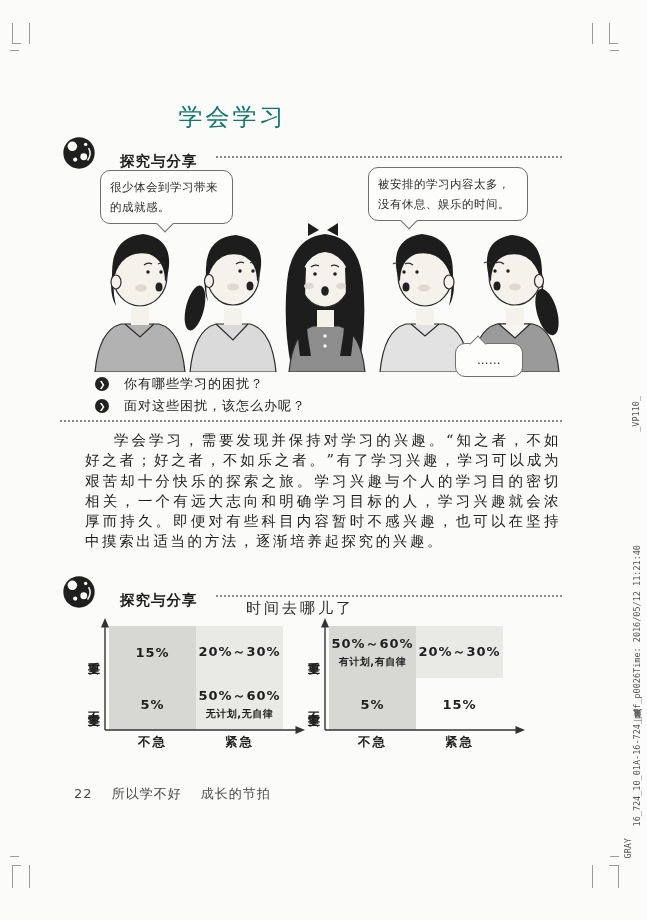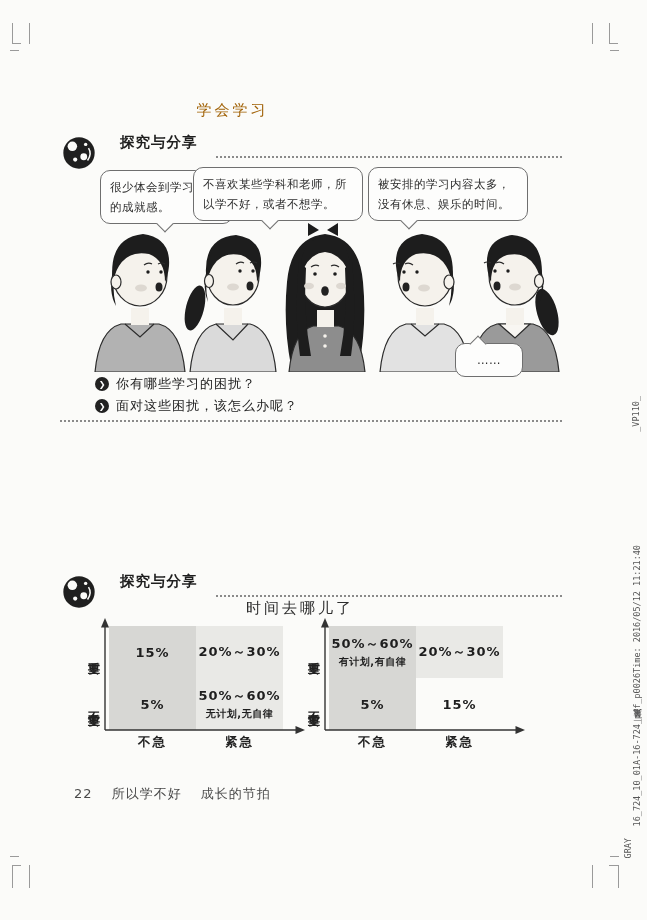--- a/index.html
+++ b/index.html
@@ -7,45 +7,45 @@
   #page {
     position:relative; width:647px; height:920px; margin:0 auto;
     background:#fbfbf9; overflow:hidden;
     font-family:"DejaVu Sans", sans-serif; color:#333;
   }
   
   .mark { position:absolute; background:#9a9a9a; }
   
   .page-title {
     position:absolute; left:160px; top:101px; width:145px; text-align:center;
-    font-size:15px; letter-spacing:3px; font-weight:500; color:#a16207;
+    font-size:24px; letter-spacing:3px; font-weight:500; color:#0f766e;
     font-family:"DejaVu Serif", serif;
   }
   
-  .sec-header { position:absolute; left:60px; display:flex; align-items:flex-start; }
+  .sec-header { position:absolute; left:60px; display:flex; align-items:flex-end; }
   .sec-icon { width:38px; height:38px; flex:0 0 38px; }
   .sec-label { margin-left:22px; font-size:14.5px; font-weight:700; color:#1e1e1e; letter-spacing:1px; }
   .dotted-rule { position:absolute; border-top:2px dotted #8a8a8a; height:0; }
   
   .bubble {
     position:absolute; background:#fdfdfc; border:1.3px solid #6f6f6f; border-radius:10px;
     padding:6px 9px; font-size:11.5px; line-height:1.75; color:#2c2c2c; letter-spacing:0.5px;
   }
   .bubble::after {
     content:""; position:absolute; width:11px; height:11px; background:#fdfdfc; transform:rotate(45deg);
   }
   .tail-down::after { bottom:-6.5px; border-right:1.3px solid #6f6f6f; border-bottom:1.3px solid #6f6f6f; }
   .tail-up::after   { top:-6.5px;   border-left:1.3px solid #6f6f6f; border-top:1.3px solid #6f6f6f; }
   
   .question { position:absolute; left:95px; display:flex; align-items:center; gap:7px; }
   .q-bullet {
     width:14px; height:14px; border-radius:50%; background:#222; color:#fff;
     font-size:8px; display:flex; align-items:center; justify-content:center; flex:0 0 14px;
   }
-  .q-text { font-size:13px; color:#222; letter-spacing:1px; }
+  .q-text { font-size:13px; color:#222; letter-spacing:1px;margin-left:8px; }
   
   .body-par {
     position:absolute; left:85px; top:430px; width:476px;
     font-family:"DejaVu Serif", serif; font-size:14.5px; line-height:20.3px;
     letter-spacing:2.6px; text-align:justify; text-indent:2em; color:#1f1f1f;
   }
   
   .chart-title {
     position:absolute; left:170px; top:599px; width:260px; text-align:center;
     font-size:15px; letter-spacing:3px; color:#2e2e2e; font-weight:500;
@@ -116,23 +116,20 @@
       <circle cx="16" cy="28" r="2.2" fill="#fbfbf9"></circle>
       <circle cx="27" cy="12" r="1.8" fill="#fbfbf9"></circle>
       <path d="M30 16 q4 6 -1 13" stroke="#fbfbf9" stroke-width="1.6" fill="none"></path>
     </svg>
     <span class="sec-label" data-name="section-header-label">探究与分享</span>
   </div>
   <div class="dotted-rule" style="left:216px;top:156px;width:346px;" data-name="dotted-rule"></div>
 
   <div class="bubble tail-down" style="left:100px;top:170px;width:133px;" data-name="speech-bubble-1">
     <span data-name="speech-bubble-1-text">很少体会到学习带来的成就感。</span>
-  </div>
-  <div class="bubble tail-down" style="left:193px;top:167px;width:170px;" data-name="speech-bubble-2">
-    <span data-name="speech-bubble-2-text">不喜欢某些学科和老师，所以学不好，或者不想学。</span>
   </div>
   <div class="bubble tail-down" style="left:368px;top:167px;width:160px;" data-name="speech-bubble-3">
     <span data-name="speech-bubble-3-text">被安排的学习内容太多，没有休息、娱乐的时间。</span>
   </div>
   <style>
     [data-name="speech-bubble-1"]::after{ left:58px; }
     [data-name="speech-bubble-2"]::after{ left:70px; }
     [data-name="speech-bubble-3"]::after{ left:34px; }
     [data-name="speech-bubble-4"]::after{ left:74px; }
     [data-name="speech-bubble-5"]::after{ left:16px; }
@@ -229,20 +226,21 @@
   <div class="question" style="top:375px;" data-name="question-item-1">
     <span class="q-bullet" data-name="bullet-arrow-icon">❯</span>
     <span class="q-text" data-name="question-text">你有哪些学习的困扰？</span>
   </div>
   <div class="question" style="top:397px;" data-name="question-item-2">
     <span class="q-bullet" data-name="bullet-arrow-icon">❯</span>
     <span class="q-text" data-name="question-text">面对这些困扰，该怎么办呢？</span>
   </div>
   <div class="dotted-rule" style="left:60px;top:420px;width:502px;" data-name="dotted-rule"></div>
 
+  <div class="body-par" data-name="body-paragraph">学会学习，需要发现并保持对学习的兴趣。“知之者，不如好之者；好之者，不如乐之者。”有了学习兴趣，学习可以成为艰苦却十分快乐的探索之旅。学习兴趣与个人的学习目的密切相关，一个有远大志向和明确学习目标的人，学习兴趣就会浓厚而持久。即便对有些科目内容暂时不感兴趣，也可以在坚持中摸索出适当的方法，逐渐培养起探究的兴趣。</div>
 
   <div class="sec-header" style="top:572px;" data-name="section-header-explore-2">
     <svg class="sec-icon" viewBox="0 0 40 40" data-name="explore-share-icon">
       <circle cx="20" cy="21" r="16.5" fill="#1f1f1f"></circle>
       <circle cx="13" cy="14" r="5" fill="#fbfbf9"></circle>
       <circle cx="25" cy="25" r="3.6" fill="#fbfbf9"></circle>
       <circle cx="16" cy="28" r="2.2" fill="#fbfbf9"></circle>
       <circle cx="27" cy="12" r="1.8" fill="#fbfbf9"></circle>
       <path d="M30 16 q4 6 -1 13" stroke="#fbfbf9" stroke-width="1.6" fill="none"></path>
     </svg>

